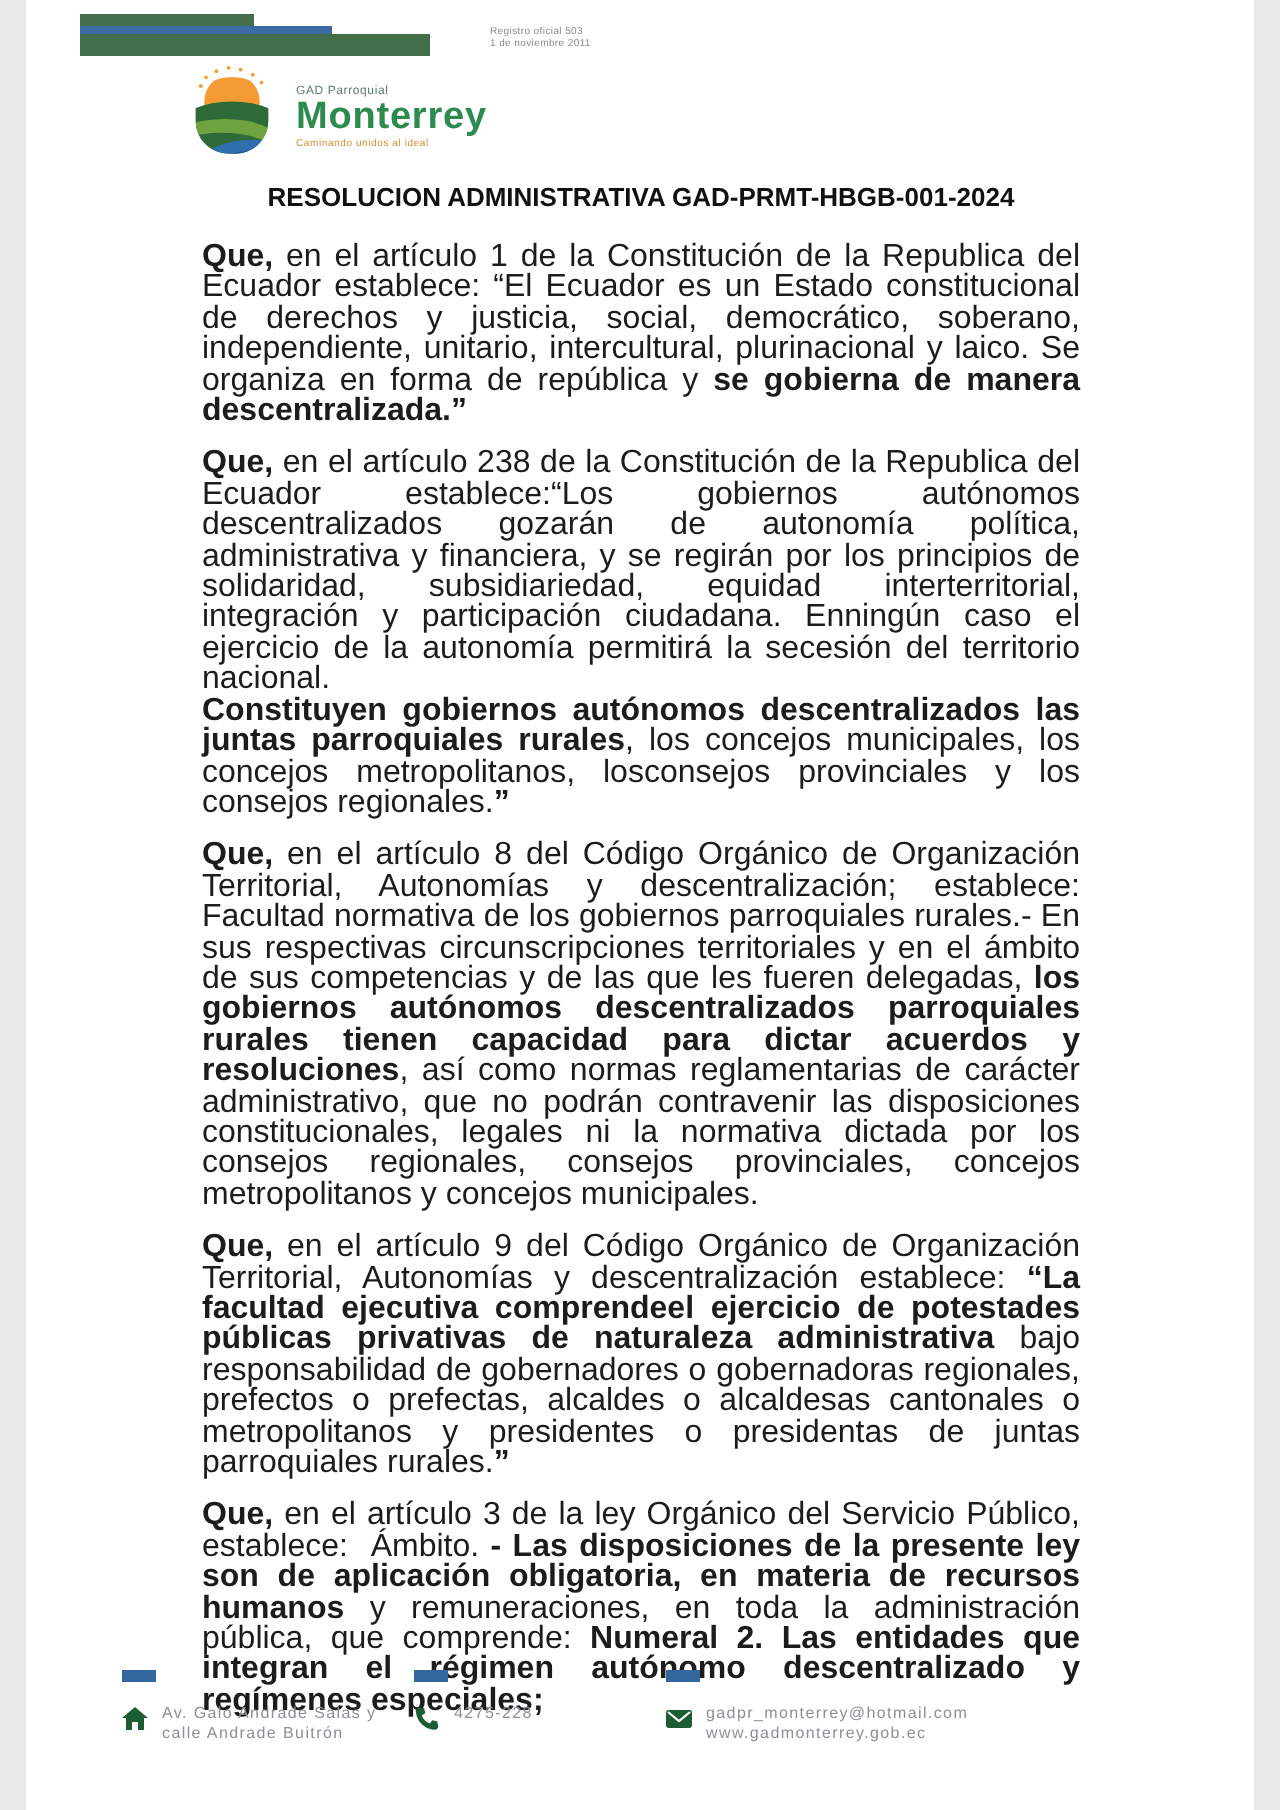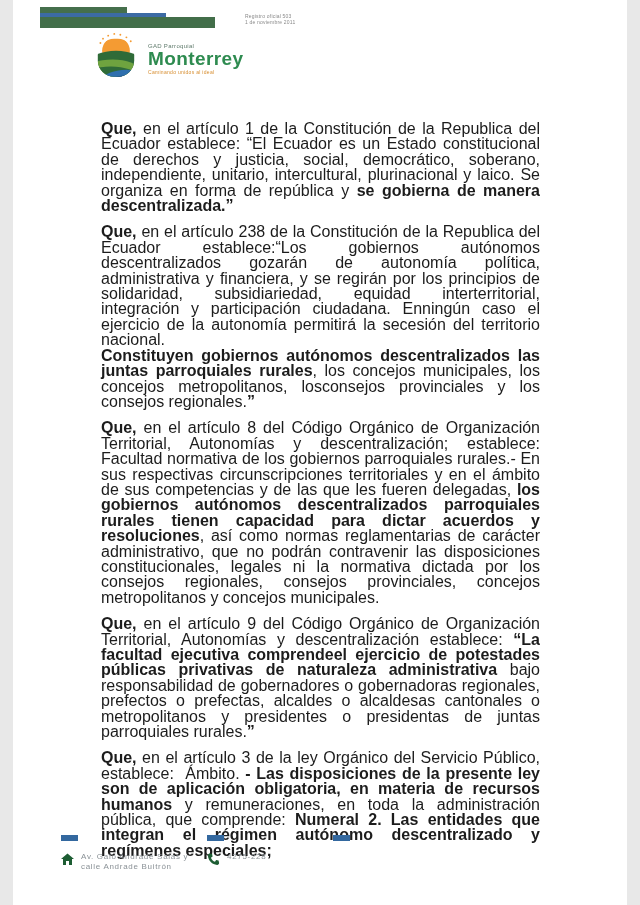--- a/index.html
+++ b/index.html
@@ -106,20 +106,21 @@
         <ellipse cx="46" cy="62" rx="26" ry="10" fill="#254f8f"></ellipse>
       </g>
     </svg>
     <div class="logo-text">
       <div class="logo-gad">GAD Parroquial</div>
       <div class="logo-name">Monterrey</div>
       <div class="logo-tagline">Caminando unidos al ideal</div>
     </div>
   </div>
 
+  <div class="doc-title">RESOLUCION ADMINISTRATIVA GAD-PRMT-HBGB-001-2024</div>
 
   <div class="doc-body">
       <p class="para"><b>Que,</b><span> en el artículo 1 de la Constitución de la Republica del Ecuador establece: “El Ecuador es un Estado constitucional de derechos y justicia, social, democrático, soberano, independiente, unitario, intercultural, plurinacional y laico. Se organiza en forma de república y </span><b>se gobierna de manera descentralizada.”</b></p>
       <p class="para"><b>Que,</b><span> en el artículo 238 de la Constitución de la Republica del Ecuador establece:“Los gobiernos autónomos descentralizados gozarán de autonomía política, administrativa y financiera, y se regirán por los principios de solidaridad, subsidiariedad, equidad interterritorial, integración y participación ciudadana. Enningún caso el ejercicio de la autonomía permitirá la secesión del territorio nacional.
 </span><b>Constituyen gobiernos autónomos descentralizados las juntas parroquiales rurales</b><span>, los concejos municipales, los concejos metropolitanos, losconsejos provinciales y los consejos regionales.</span><b>”</b></p>
       <p class="para"><b>Que,</b><span> en el artículo 8 del Código Orgánico de Organización Territorial, Autonomías y descentralización; establece: Facultad normativa de los gobiernos parroquiales rurales.- En sus respectivas circunscripciones territoriales y en el ámbito de sus competencias y de las que les fueren delegadas, </span><b>los gobiernos autónomos descentralizados parroquiales rurales tienen capacidad para dictar acuerdos y resoluciones</b><span>, así como normas reglamentarias de carácter administrativo, que no podrán contravenir las disposiciones constitucionales, legales ni la normativa dictada por los consejos regionales, consejos provinciales, concejos metropolitanos y concejos municipales.</span></p>
       <p class="para"><b>Que,</b><span> en el artículo 9 del Código Orgánico de Organización Territorial, Autonomías y descentralización establece: </span><b>“La facultad ejecutiva comprendeel ejercicio de potestades públicas privativas de naturaleza administrativa</b><span> bajo responsabilidad de gobernadores o gobernadoras regionales, prefectos o prefectas, alcaldes o alcaldesas cantonales o metropolitanos y presidentes o presidentas de juntas parroquiales rurales.</span><b>”</b></p>
       <p class="para"><b>Que,</b><span> en el artículo 3 de la ley Orgánico del Servicio Público, establece:  Ámbito. </span><b>- Las disposiciones de la presente ley son de aplicación obligatoria, en materia de recursos humanos</b><span> y remuneraciones, en toda la administración pública, que comprende: </span><b>Numeral 2. Las entidades que integran el régimen autónomo descentralizado y regímenes especiales;</b></p>
     </div>
 
@@ -145,16 +146,26 @@
           <path fill="#1d5d33" d="M2.6 0.6 L5.1 1.1 L5.6 3.6 L3.9 4.7 C4.6 6.6 6.1 8.1 8 8.8 L9.1 7.1 L11.6 7.6 L12.1 10.1 C12.2 11.1 11.2 12 10.1 11.9 C5.1 11.4 1.4 7.7 0.9 2.7 C0.8 1.7 1.6 0.7 2.6 0.6 Z"></path>
         </svg>
         <div class="f-text">
           <div>4275-228</div>
         </div>
       </div>
     </div>
 
     <div class="f-col f-col-3">
       <div class="f-dash"></div>
+      <div class="f-row">
+        <svg class="f-icon" viewBox="0 0 13 13">
+          <rect x="0" y="2" width="13" height="9" rx="1.2" fill="#1d5d33"></rect>
+          <polyline points="1,3 6.5,7.5 12,3" fill="none" stroke="#ffffff" stroke-width="1.1"></polyline>
+        </svg>
+        <div class="f-text">
+          <div>gadpr_monterrey@hotmail.com</div>
+          <div>www.gadmonterrey.gob.ec</div>
+        </div>
+      </div>
     </div>
 
   </div>
 </div>
 
 </body></html>

